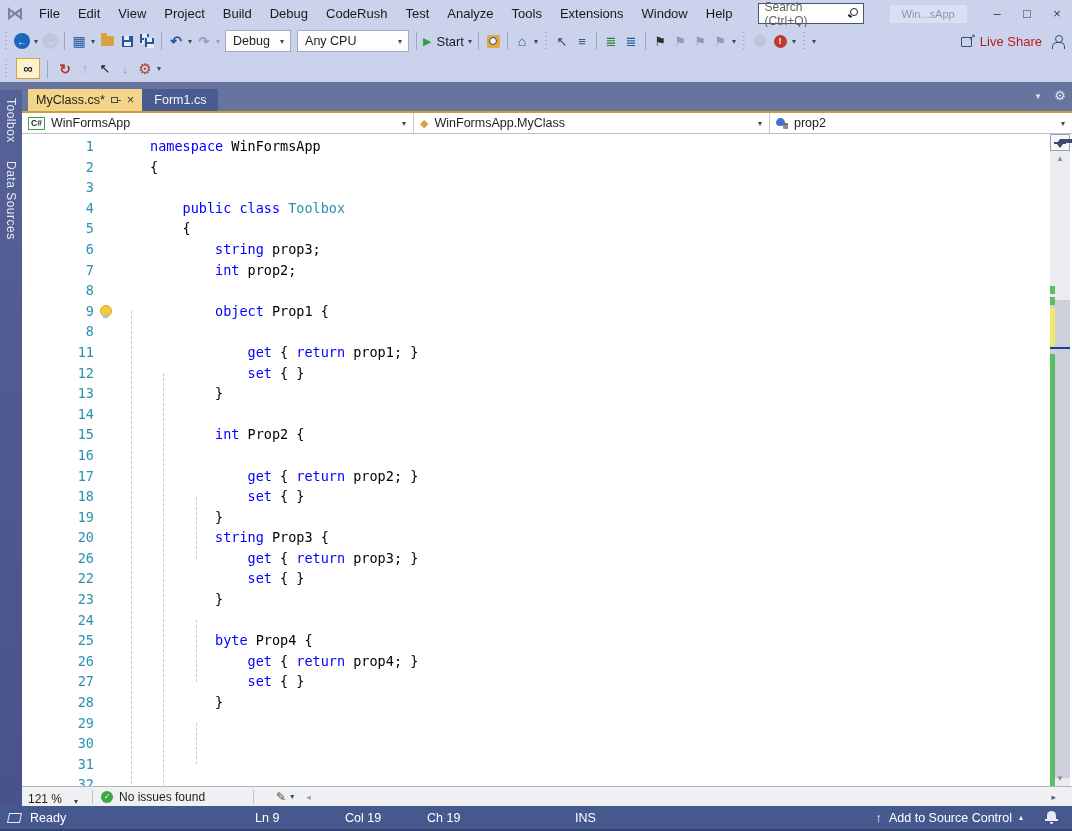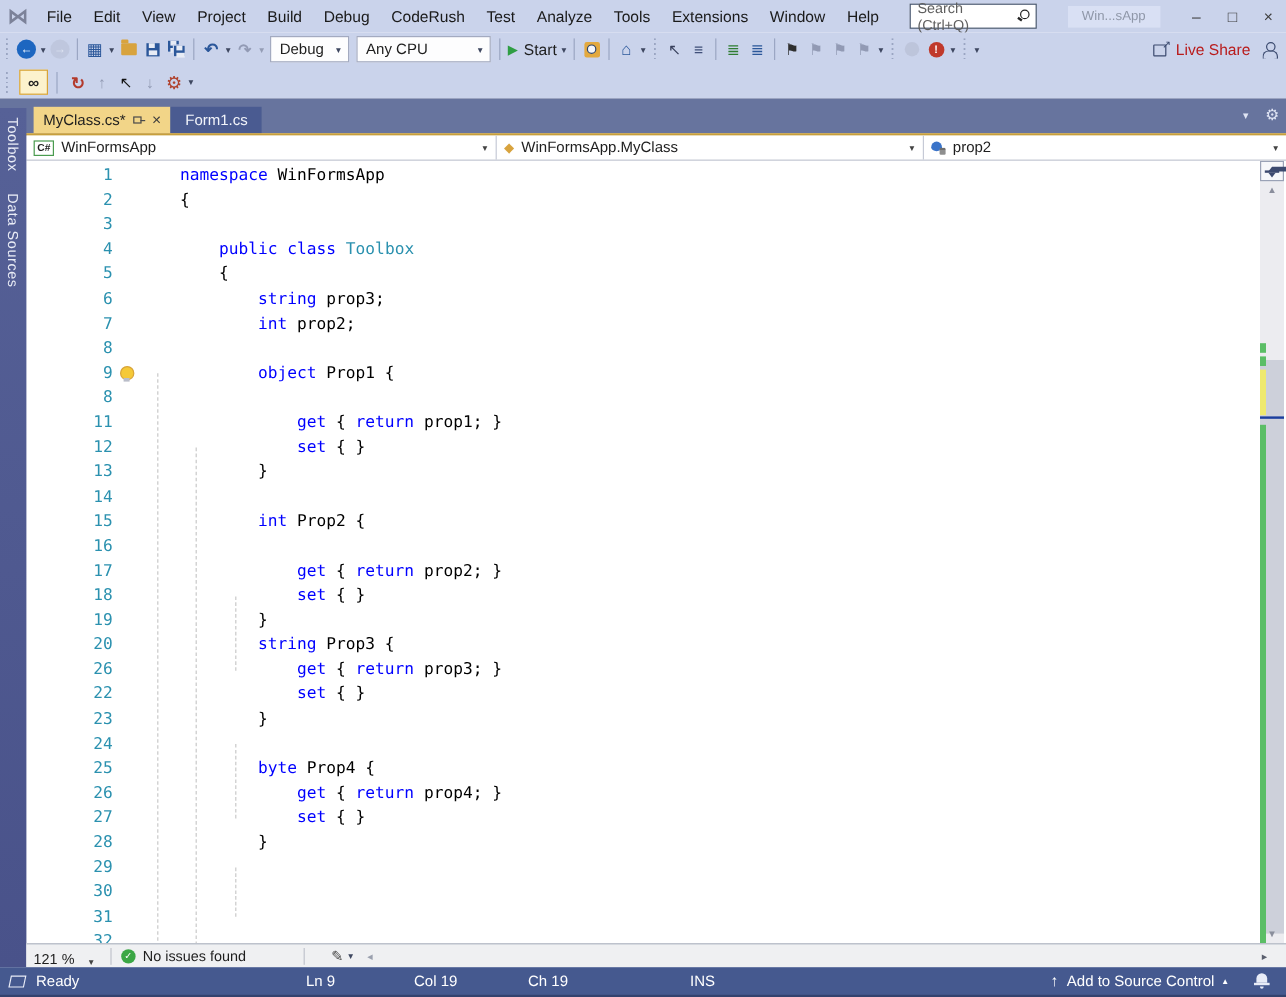--- a/index.html
+++ b/index.html
@@ -440,21 +440,21 @@
     <span class="caret">▾</span>
     <span class="hs-arrow">◂</span>
     <span class="hs-arrow right">▸</span>
   </div>
 
   <div id="statusbar">
     <span id="ready-ico"></span>
     <span>Ready</span>
     <span class="sb-abs" style="left:255px;">Ln 9</span>
     <span class="sb-abs" style="left:345px;">Col 19</span>
-    <span class="sb-abs" style="left:440px;">Ch 19</span>
+    <span class="sb-abs" style="left:427px;">Ch 19</span>
     <span class="sb-abs" style="left:575px;">INS</span>
     <div id="sb-right">
       <span style="font-size:13px;">↑</span>
       <span>Add to Source Control</span>
       <span style="font-size:8px;">▴</span>
       <span class="bell">
           <i></i>
         </span>
     </div>
   </div>

